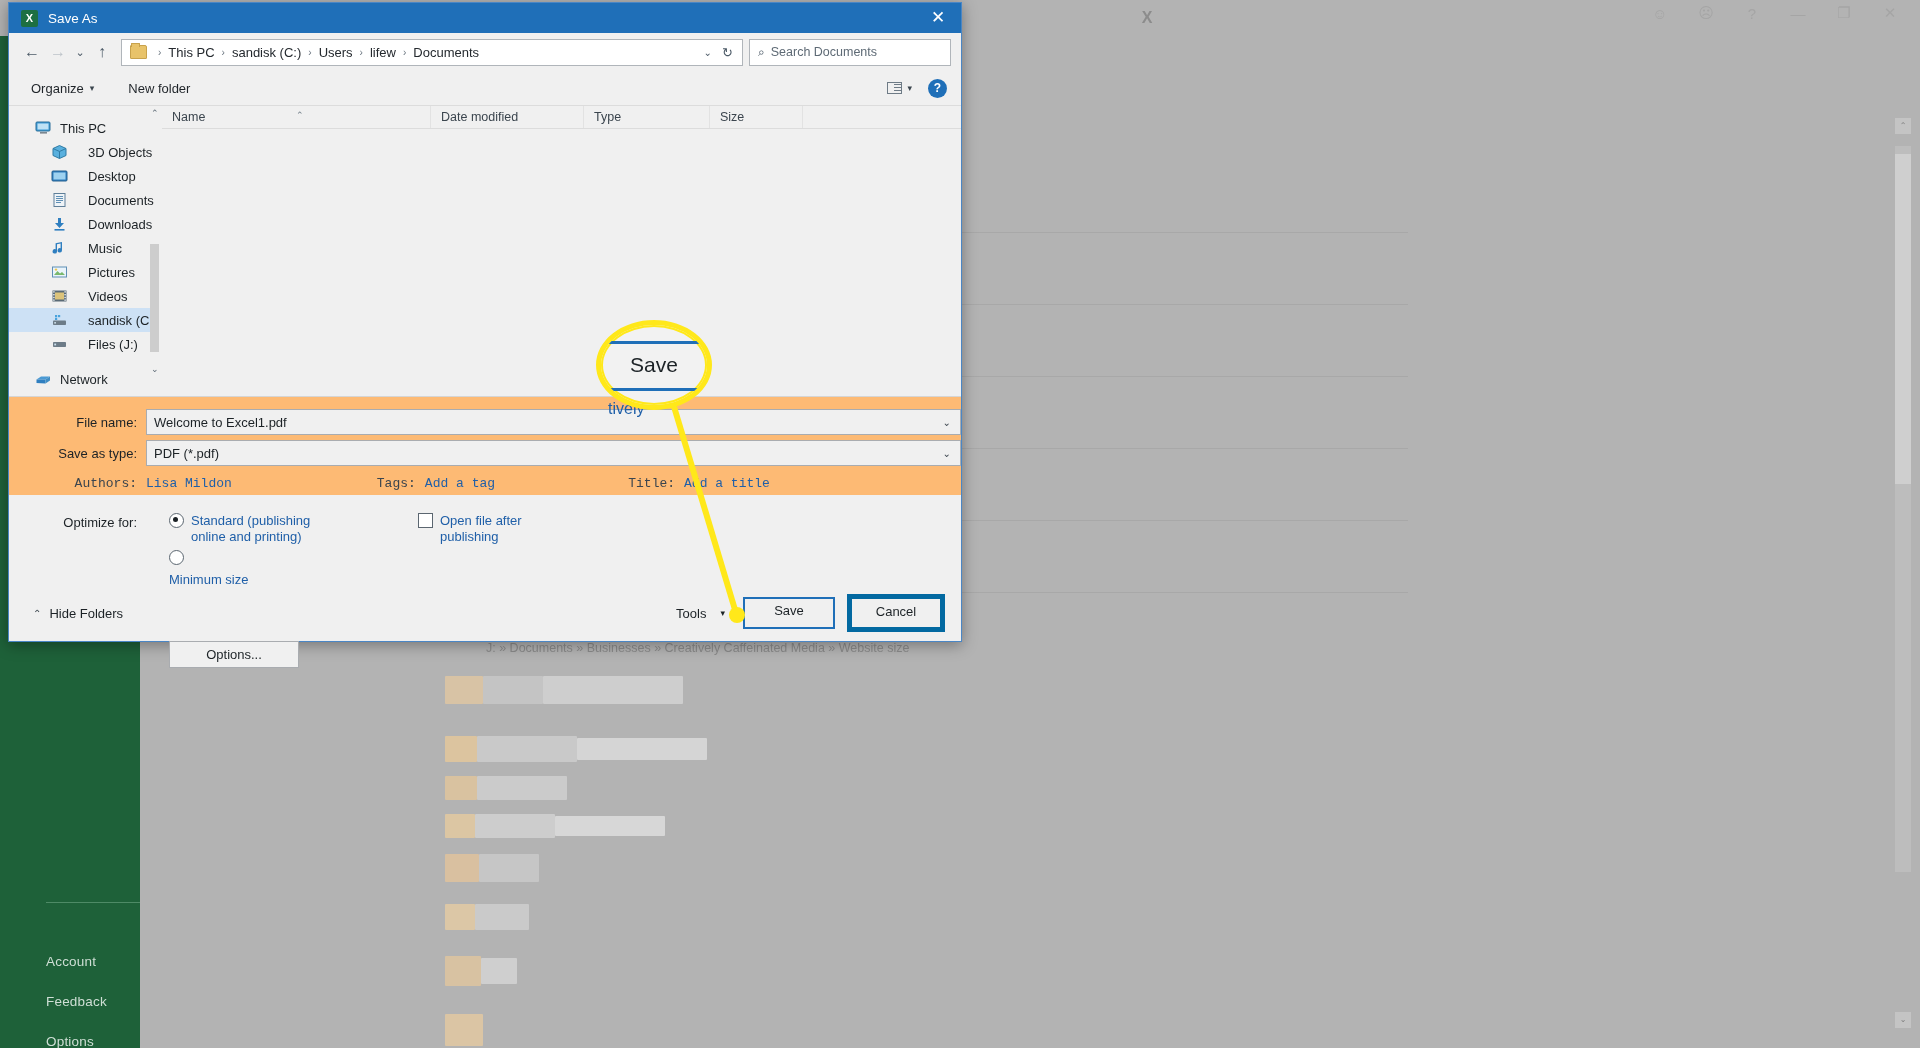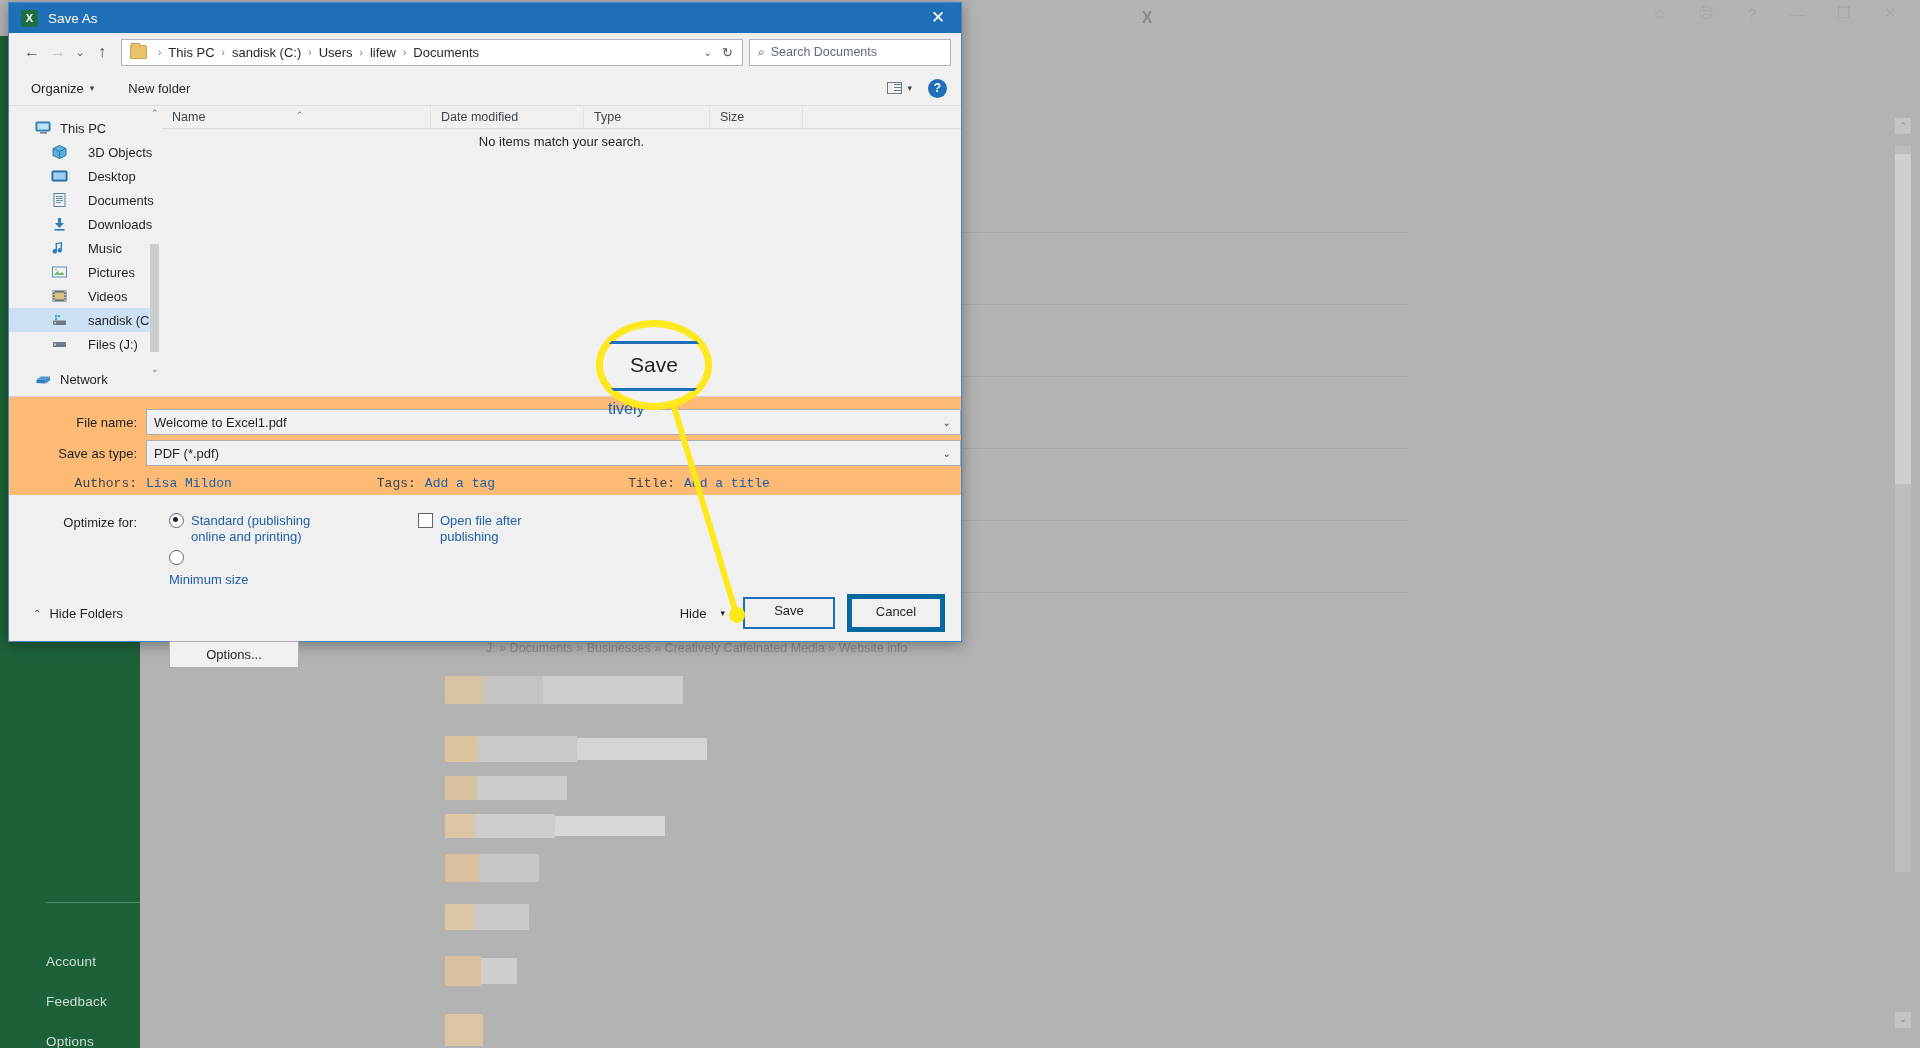--- a/index.html
+++ b/index.html
@@ -275,21 +275,21 @@
     <div class="bg-text" style="left:215px;top:110px;">u hover over a folder.</div>
     <div class="bg-vrule" style="left:200px;top:74px;height:110px;"></div>
 
     <div class="bg-rule" style="left:208px;top:196px;width:660px;"></div>
     <div class="bg-rule" style="left:208px;top:268px;width:660px;"></div>
     <div class="bg-rule" style="left:208px;top:340px;width:660px;"></div>
     <div class="bg-rule" style="left:208px;top:412px;width:660px;"></div>
     <div class="bg-rule" style="left:208px;top:484px;width:660px;"></div>
     <div class="bg-rule" style="left:208px;top:556px;width:660px;"></div>
 
-    <div class="bg-text" style="left:-54px;top:605px;font-size:12.5px;color:#8b8b8b;">J: » Documents » Businesses » Creatively Caffeinated Media » Website info</div>
+    <div class="bg-text" style="left:-54px;top:605px;font-size:12.5px;color:#8b8b8b;">J: » Documents » Businesses » Creatively Caffeinated Media » Website size</div>
 
     <div class="bg-blk" style="left:-95px;top:640px;width:38px;height:28px;background:#d8c3a5;"></div>
     <div class="bg-blk" style="left:-57px;top:640px;width:60px;height:28px;background:#c4c4c4;"></div>
     <div class="bg-blk" style="left:3px;top:640px;width:140px;height:28px;background:#cecece;"></div>
 
     <div class="bg-blk" style="left:-95px;top:700px;width:32px;height:26px;background:#dcc49f;"></div>
     <div class="bg-blk" style="left:-63px;top:700px;width:100px;height:26px;background:#c9c9c9;"></div>
     <div class="bg-blk" style="left:37px;top:702px;width:130px;height:22px;background:#d5d5d5;"></div>
 
     <div class="bg-blk" style="left:-95px;top:740px;width:32px;height:24px;background:#d9c2a0;"></div>
@@ -515,21 +515,20 @@
         <div class="col" style="width:142px;">
           <span>Date modified</span>
         </div>
         <div class="col" style="width:115px;">
           <span>Type</span>
         </div>
         <div class="col" style="width:82px;">
           <span>Size</span>
         </div>
       </div>
-      <div class="empty-msg">No items match your search.</div>
     </div>
   </div>
 
   <div class="dlg-form">
 
     <div class="form-row">
       <div class="form-label">File name:</div>
       <div class="form-input">
         <span class="val">Welcome to Excel1.pdf</span>
         <span class="form-caret">⌄</span>
@@ -575,21 +574,21 @@
     </div>
   </div>
 
   <div class="dlg-footer">
     <div class="hide-folders">
       <span class="hf-caret">⌃</span>
       <span>Hide Folders</span>
     </div>
     <div class="footer-right">
       <div class="tools-btn">
-        <span>Hide</span>
+        <span>Tools</span>
         <span class="tools-caret">▾</span>
       </div>
       <div class="btn primary">Save</div>
       <div class="btn">Cancel</div>
     </div>
   </div>
 </div>
 
 <svg id="callout-pointer">
   <line x1="672" y1="400" x2="736" y2="613" stroke="#ffe81a" stroke-width="6"></line>

